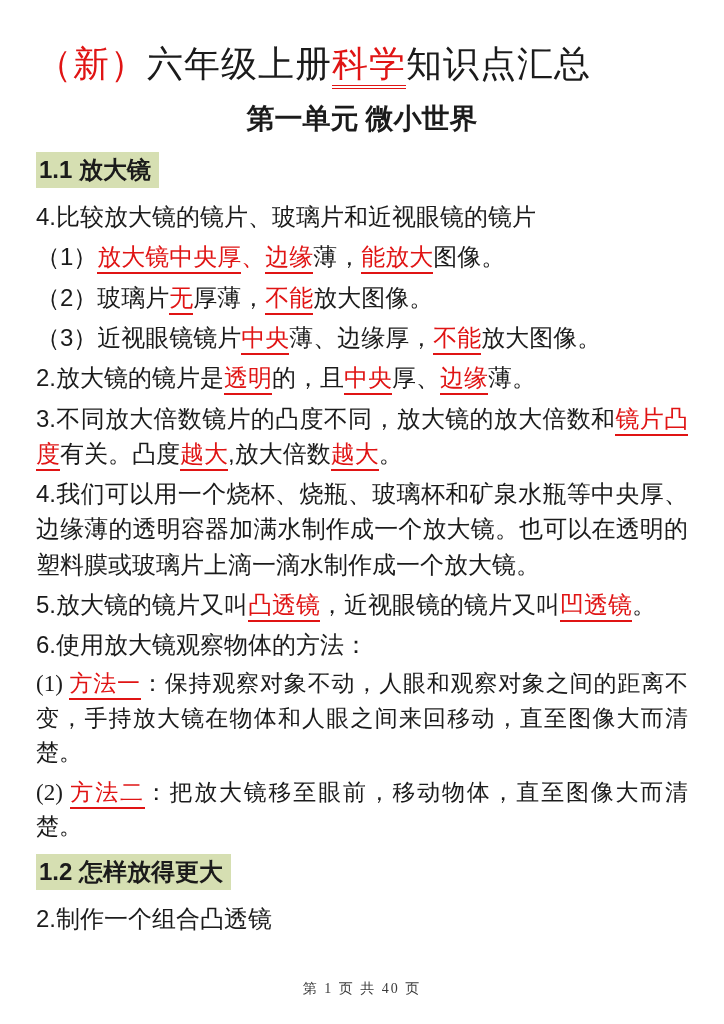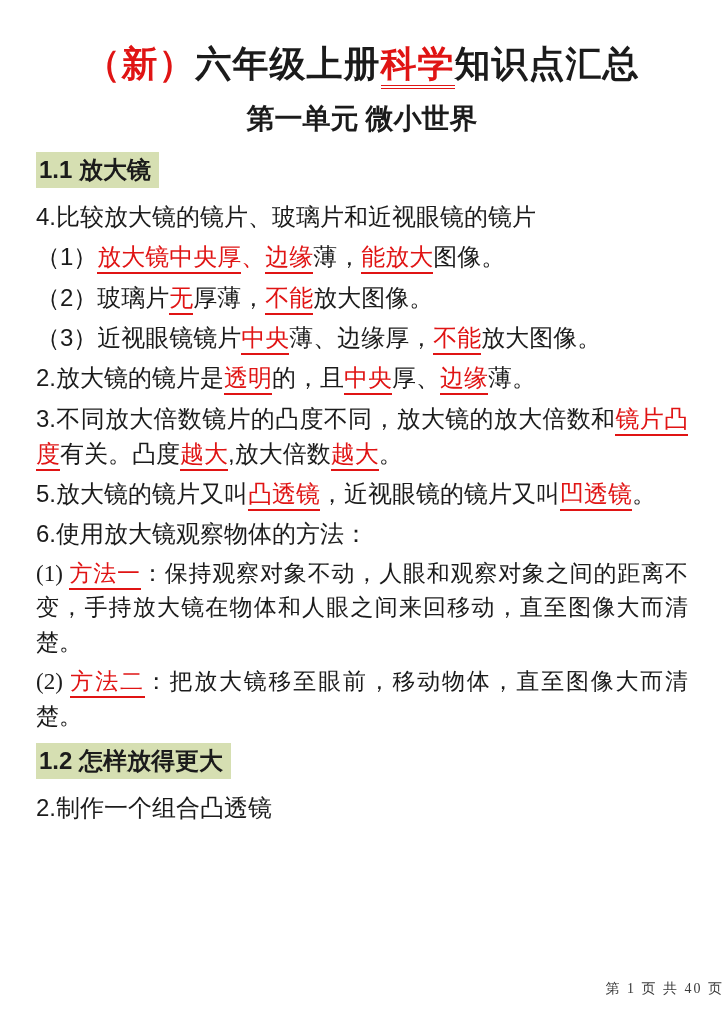--- a/index.html
+++ b/index.html
@@ -15,22 +15,21 @@
     background: #ffffff;
     color: var(--text-color);
     font-family: "Liberation Sans", "DejaVu Sans", sans-serif;
     position: relative;
     overflow: hidden;
   }
   .page { padding: 42px 36px 0 36px; }
 
   .title {
     font-size: 36px;
-    font-weight: bold;
-    text-align: center;
+    font-weight: normal;
     margin: 0 0 16px 0;
     letter-spacing: 1px;
     line-height: 1.2;
     white-space: nowrap;
   }
   .subtitle {
     font-family: "Liberation Serif", "DejaVu Serif", serif;
     font-size: 28px;
     font-weight: bold;
     text-align: center;
@@ -70,21 +69,21 @@
     color: var(--accent-red);
     border-bottom: 4px double var(--accent-red);
     padding-bottom: 1px;
   }
 
   .footer {
     position: absolute;
     left: 0;
     right: 0;
     bottom: 26px;
-    text-align: right;
+    text-align: center;
     font-family: "Liberation Serif", "DejaVu Serif", serif;
     font-size: 14px;
     color: #3a3a3a;
     letter-spacing: 2px;
   }
 </style>
 </head>
 <body>
 
 <div class="page">
@@ -95,20 +94,21 @@
 
   <section>
     <div class="section-heading">1.1 放大镜</div>
     <div class="paragraphs">
         <div class="paragraph sans"><span>4.比较放大镜的镜片、玻璃片和近视眼镜的镜片</span></div>
         <div class="paragraph sans"><span>（1）</span><span class="red-underline">放大镜中央厚</span><span class="red">、</span><span class="red-underline">边缘</span><span>薄，</span><span class="red-underline">能放大</span><span>图像。</span></div>
         <div class="paragraph sans"><span>（2）玻璃片</span><span class="red-underline">无</span><span>厚薄，</span><span class="red-underline">不能</span><span>放大图像。</span></div>
         <div class="paragraph sans"><span>（3）近视眼镜镜片</span><span class="red-underline">中央</span><span>薄、边缘厚，</span><span class="red-underline">不能</span><span>放大图像。</span></div>
         <div class="paragraph sans"><span>2.放大镜的镜片是</span><span class="red-underline">透明</span><span>的，且</span><span class="red-underline">中央</span><span>厚、</span><span class="red-underline">边缘</span><span>薄。</span></div>
         <div class="paragraph sans"><span>3.不同放大倍数镜片的凸度不同，放大镜的放大倍数和</span><span class="red-underline">镜片凸度</span><span>有关。凸度</span><span class="red-underline">越大</span><span>,放大倍数</span><span class="red-underline">越大</span><span>。</span></div>
+        <div class="paragraph sans"><span>4.我们可以用一个烧杯、烧瓶、玻璃杯和矿泉水瓶等中央厚、边缘薄的透明容器加满水制作成一个放大镜。也可以在透明的塑料膜或玻璃片上滴一滴水制作成一个放大镜。</span></div>
         <div class="paragraph sans"><span>5.放大镜的镜片又叫</span><span class="red-underline">凸透镜</span><span>，近视眼镜的镜片又叫</span><span class="red-underline">凹透镜</span><span>。</span></div>
         <div class="paragraph sans"><span>6.使用放大镜观察物体的方法：</span></div>
         <div class="paragraph kai"><span>(1) </span><span class="red-underline">方法一</span><span>：保持观察对象不动，人眼和观察对象之间的距离不变，手持放大镜在物体和人眼之间来回移动，直至图像大而清楚。</span></div>
         <div class="paragraph kai"><span>(2) </span><span class="red-underline">方法二</span><span>：把放大镜移至眼前，移动物体，直至图像大而清楚。</span></div>
       </div>
   </section>
 
   <section>
     <div class="section-heading">1.2 怎样放得更大</div>
     <div class="paragraphs">

